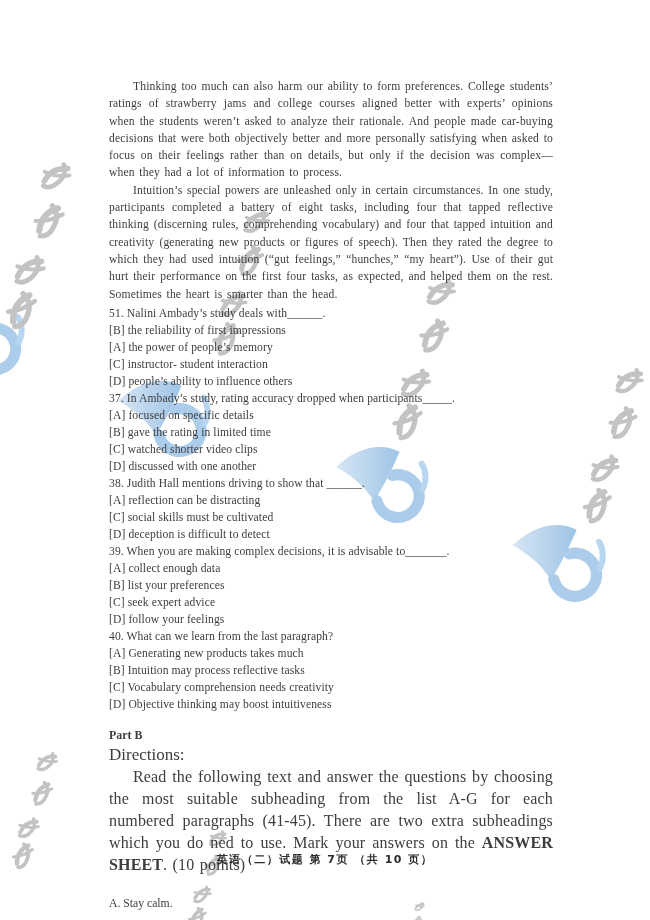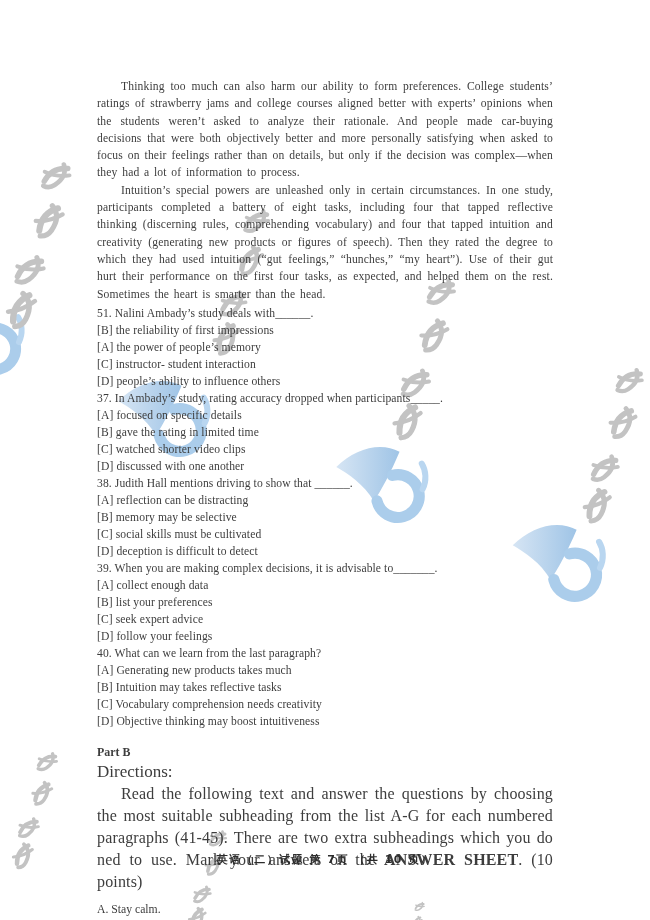--- a/index.html
+++ b/index.html
@@ -9,39 +9,39 @@
     font-family:"Liberation Serif","DejaVu Serif",serif;
     color:#3d3d3d;
   }
   
   .wm-layer{position:absolute;inset:0;z-index:0;}
   .wm{position:absolute;}
   .wm.trail{color:#c3c3c3;}
   .defs{position:absolute;width:0;height:0;overflow:hidden;}
   
   .content{
-    position:absolute;left:0;top:0;right:0;z-index:1;
+    position:absolute;left:12px;top:0;right:0;z-index:1;
     padding:78px 97px 0 97px;
   }
   .body-para{
     margin:0;font-size:11.6px;line-height:17.3px;
     text-align:justify;text-indent:24px;
     letter-spacing:.15px;word-spacing:1.6px;
   }
   .questions{margin-top:2px;}
   .q-line{font-size:11.6px;line-height:17px;letter-spacing:.1px;}
   .partb{margin-top:13px;}
   .partb-title{font-weight:bold;font-size:11.9px;line-height:19px;}
   .dir-label{font-weight:normal;font-size:17px;line-height:19px;}
   .dir-para{
     margin:2px 0 0 0;font-size:16px;line-height:22px;
     text-align:justify;text-indent:24px;letter-spacing:.15px;word-spacing:1.2px;
   }
   .dir-para strong{font-weight:bold;}
-  .subheading{font-size:11.7px;line-height:21px;margin-top:6px;}
+  .subheading{font-size:11.7px;line-height:21px;margin-top:17px;}
   .footer{
     position:absolute;left:0;right:0;top:852px;z-index:1;
     text-align:center;font-size:11px;font-weight:bold;color:#2c2c2c;
     font-family:"DejaVu Sans","Liberation Sans",sans-serif;letter-spacing:1.5px;
   }
 </style>
 </head>
 <body>
 
 <div class="page">
@@ -126,37 +126,36 @@
         <div class="q-line">37. In Ambady’s study, rating accuracy dropped when participants_____.</div>
         <div class="q-line">[A] focused on specific details</div>
         <div class="q-line">[B] gave the rating in limited time</div>
         <div class="q-line">[C] watched shorter video clips</div>
         <div class="q-line">[D] discussed with one another</div>
       </div>
 
       <div>
         <div class="q-line">38. Judith Hall mentions driving to show that ______.</div>
         <div class="q-line">[A] reflection can be distracting</div>
-        <div class="q-line">[B] memory may be selective</div>
         <div class="q-line">[C] social skills must be cultivated</div>
         <div class="q-line">[D] deception is difficult to detect</div>
       </div>
 
       <div>
         <div class="q-line">39. When you are making complex decisions, it is advisable to_______.</div>
         <div class="q-line">[A] collect enough data</div>
         <div class="q-line">[B] list your preferences</div>
         <div class="q-line">[C] seek expert advice</div>
         <div class="q-line">[D] follow your feelings</div>
       </div>
 
       <div>
         <div class="q-line">40. What can we learn from the last paragraph?</div>
         <div class="q-line">[A] Generating new products takes much</div>
-        <div class="q-line">[B] Intuition may takes reflective tasks</div>
+        <div class="q-line">[B] Intuition may process reflective tasks</div>
         <div class="q-line">[C] Vocabulary comprehension needs creativity</div>
         <div class="q-line">[D] Objective thinking may boost intuitiveness</div>
       </div>
     </div>
 
     <div class="partb">
       <div class="partb-title">Part B</div>
       <div class="dir-label">Directions:</div>
       <p class="dir-para"><span>Read the following text and answer the questions by choosing the most suitable subheading from the list A-G for each numbered paragraphs (41-45). There are two extra subheadings which you do ned to use. Mark your answers on the </span><strong>ANSWER SHEET</strong><span>. (10 points)</span></p>
       <div class="subheading">A. Stay calm.</div>

